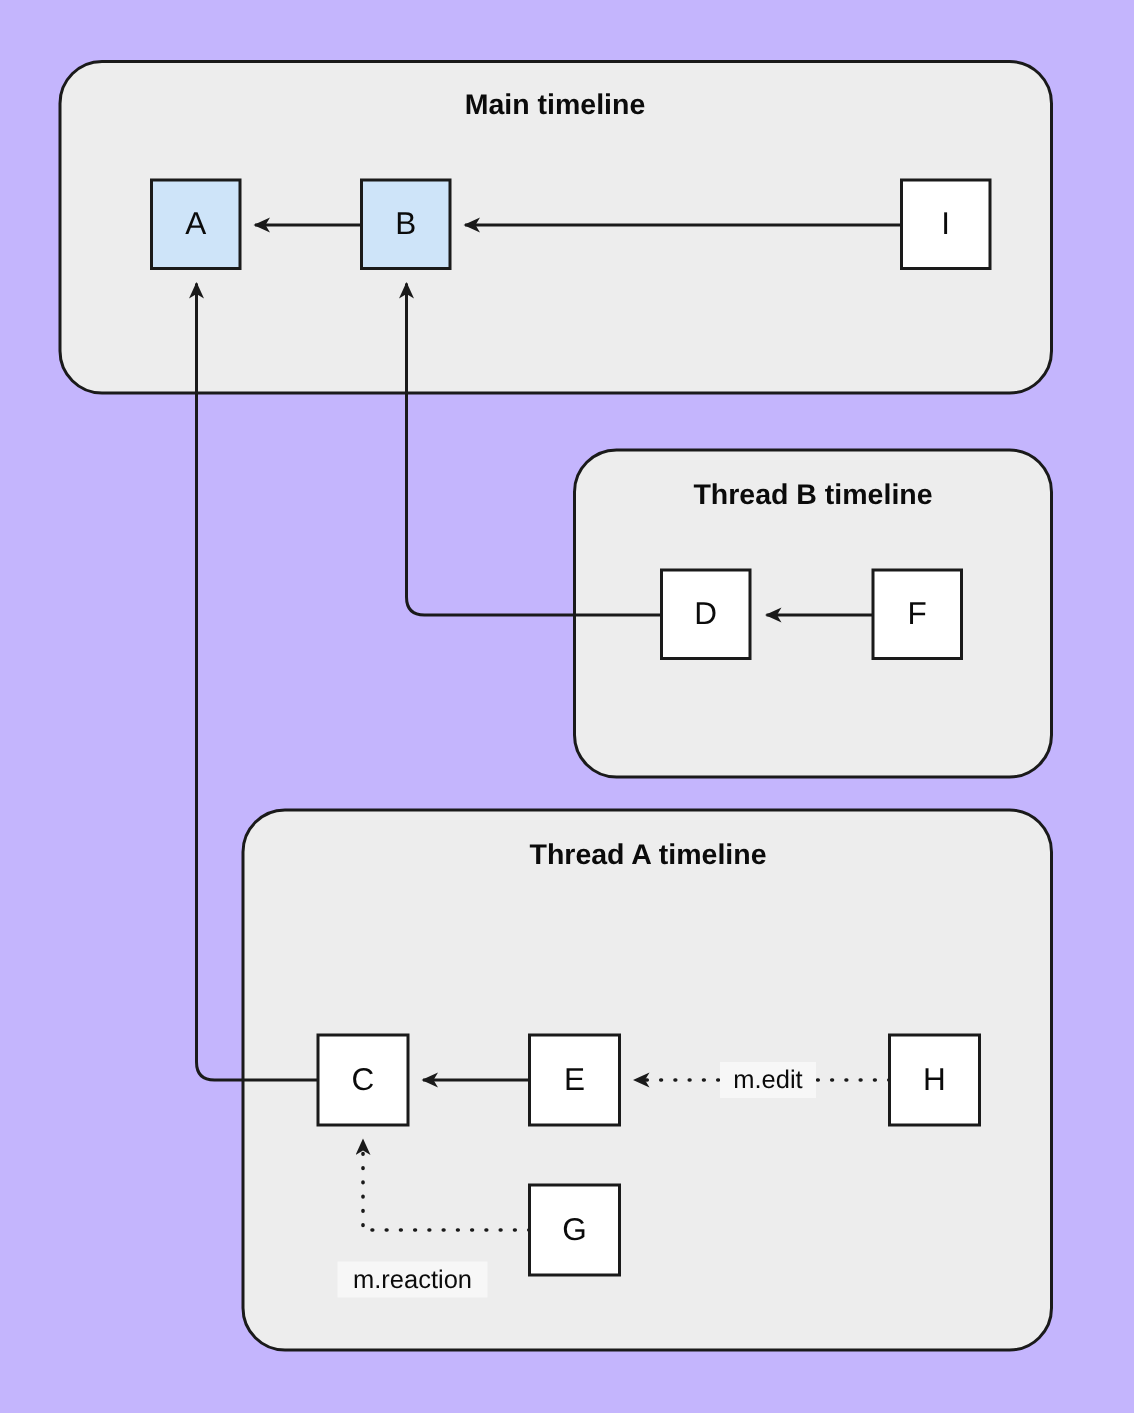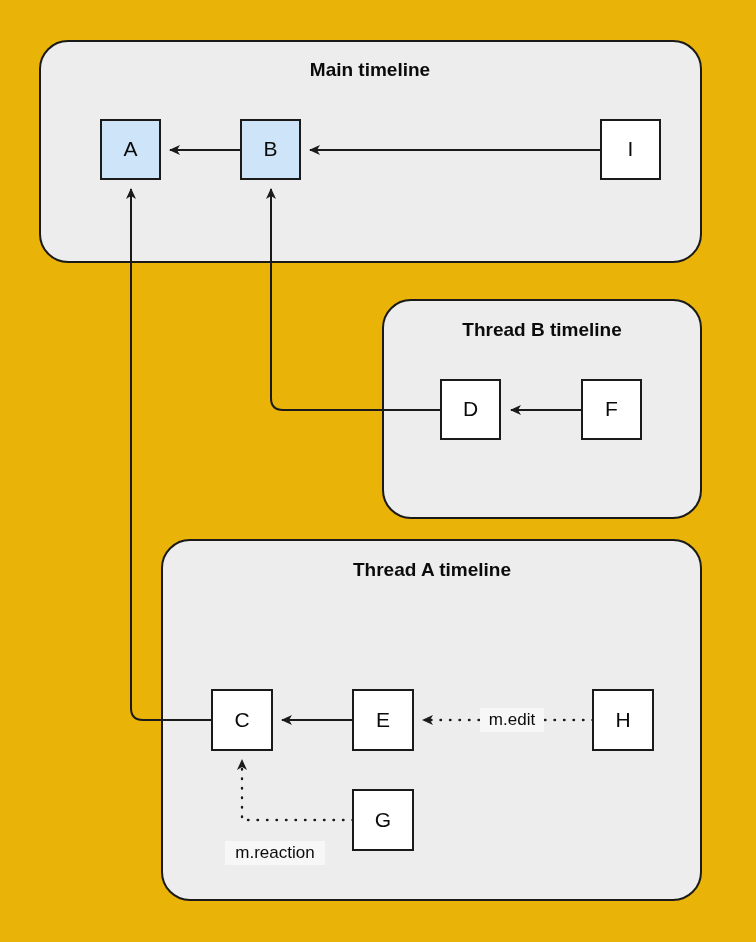--- a/index.html
+++ b/index.html
@@ -11,21 +11,21 @@
     width: 756px;
     height: 942px;
     font-family: "Liberation Sans", sans-serif;
     -webkit-font-smoothing: antialiased;
   }
   #diagram-root {
     position: relative;
     width: 756px;
     height: 942px;
     overflow: hidden;
-    background: #eab308;
+    background: #c4b5fd;
   }
   #diagram-svg {
     position: absolute;
     left: 0;
     top: 0;
     width: 756px;
     height: 942px;
   }
   .grp-title {
     font-family: "Liberation Sans", sans-serif;

